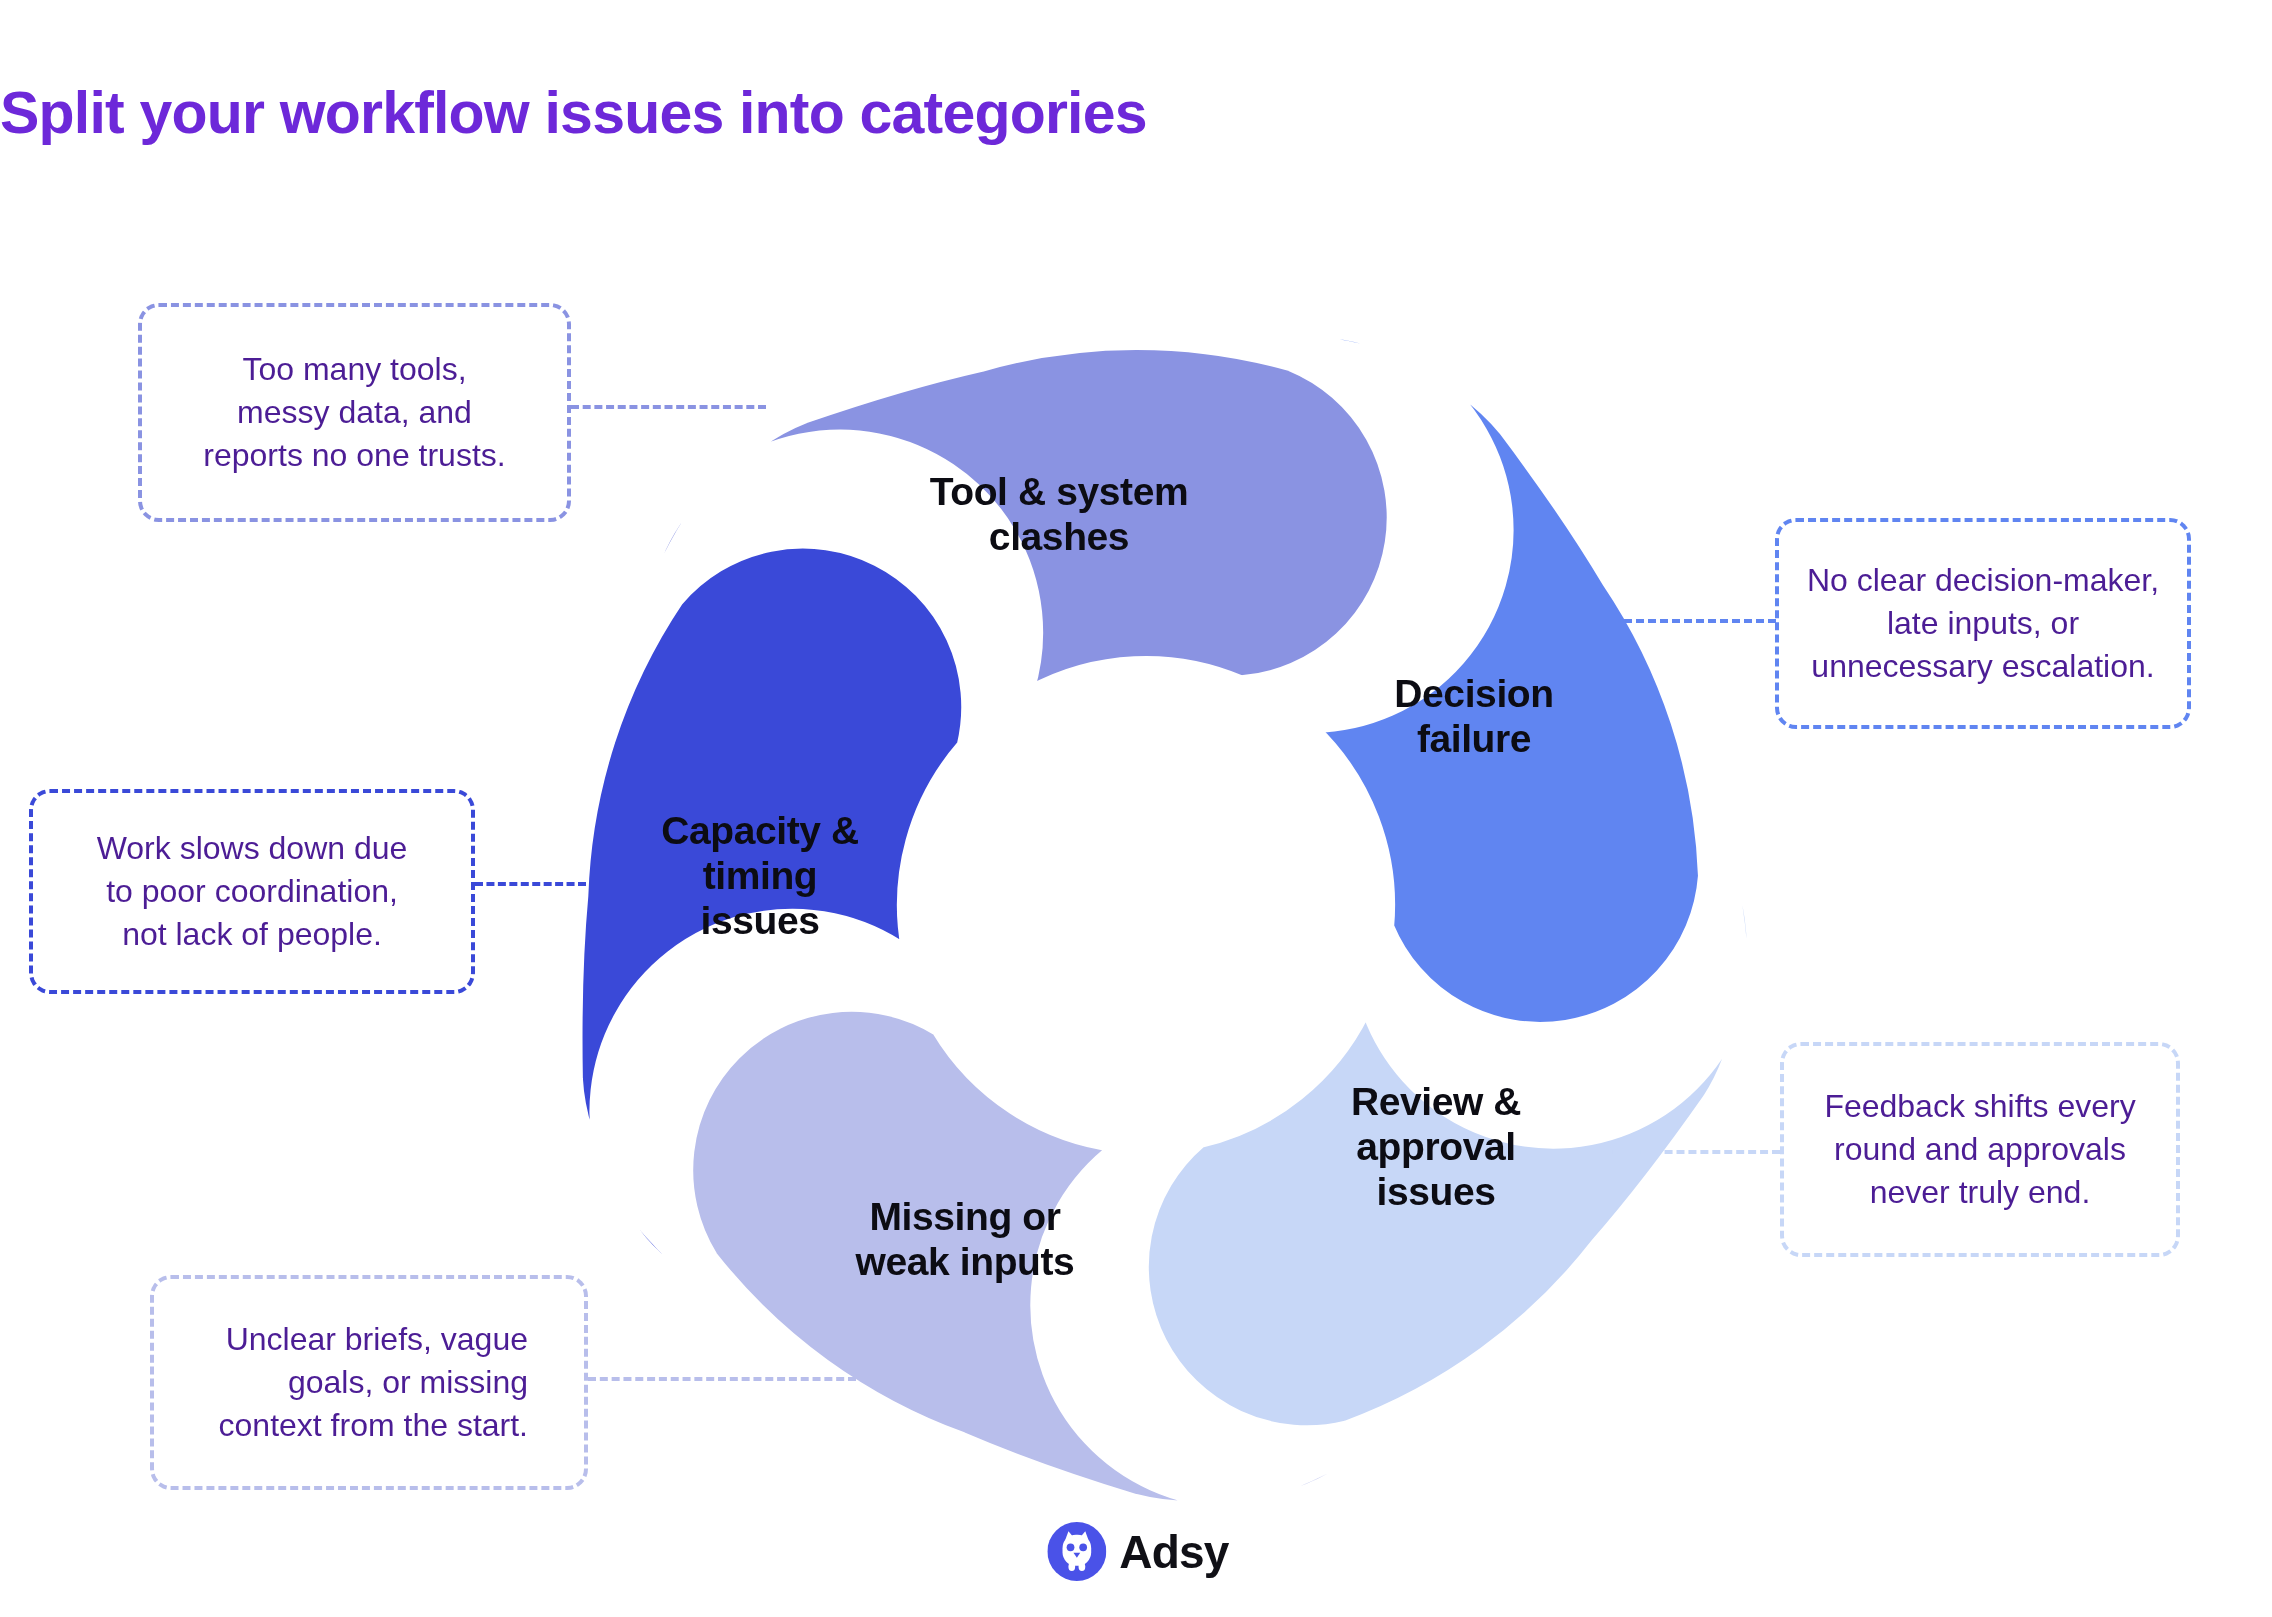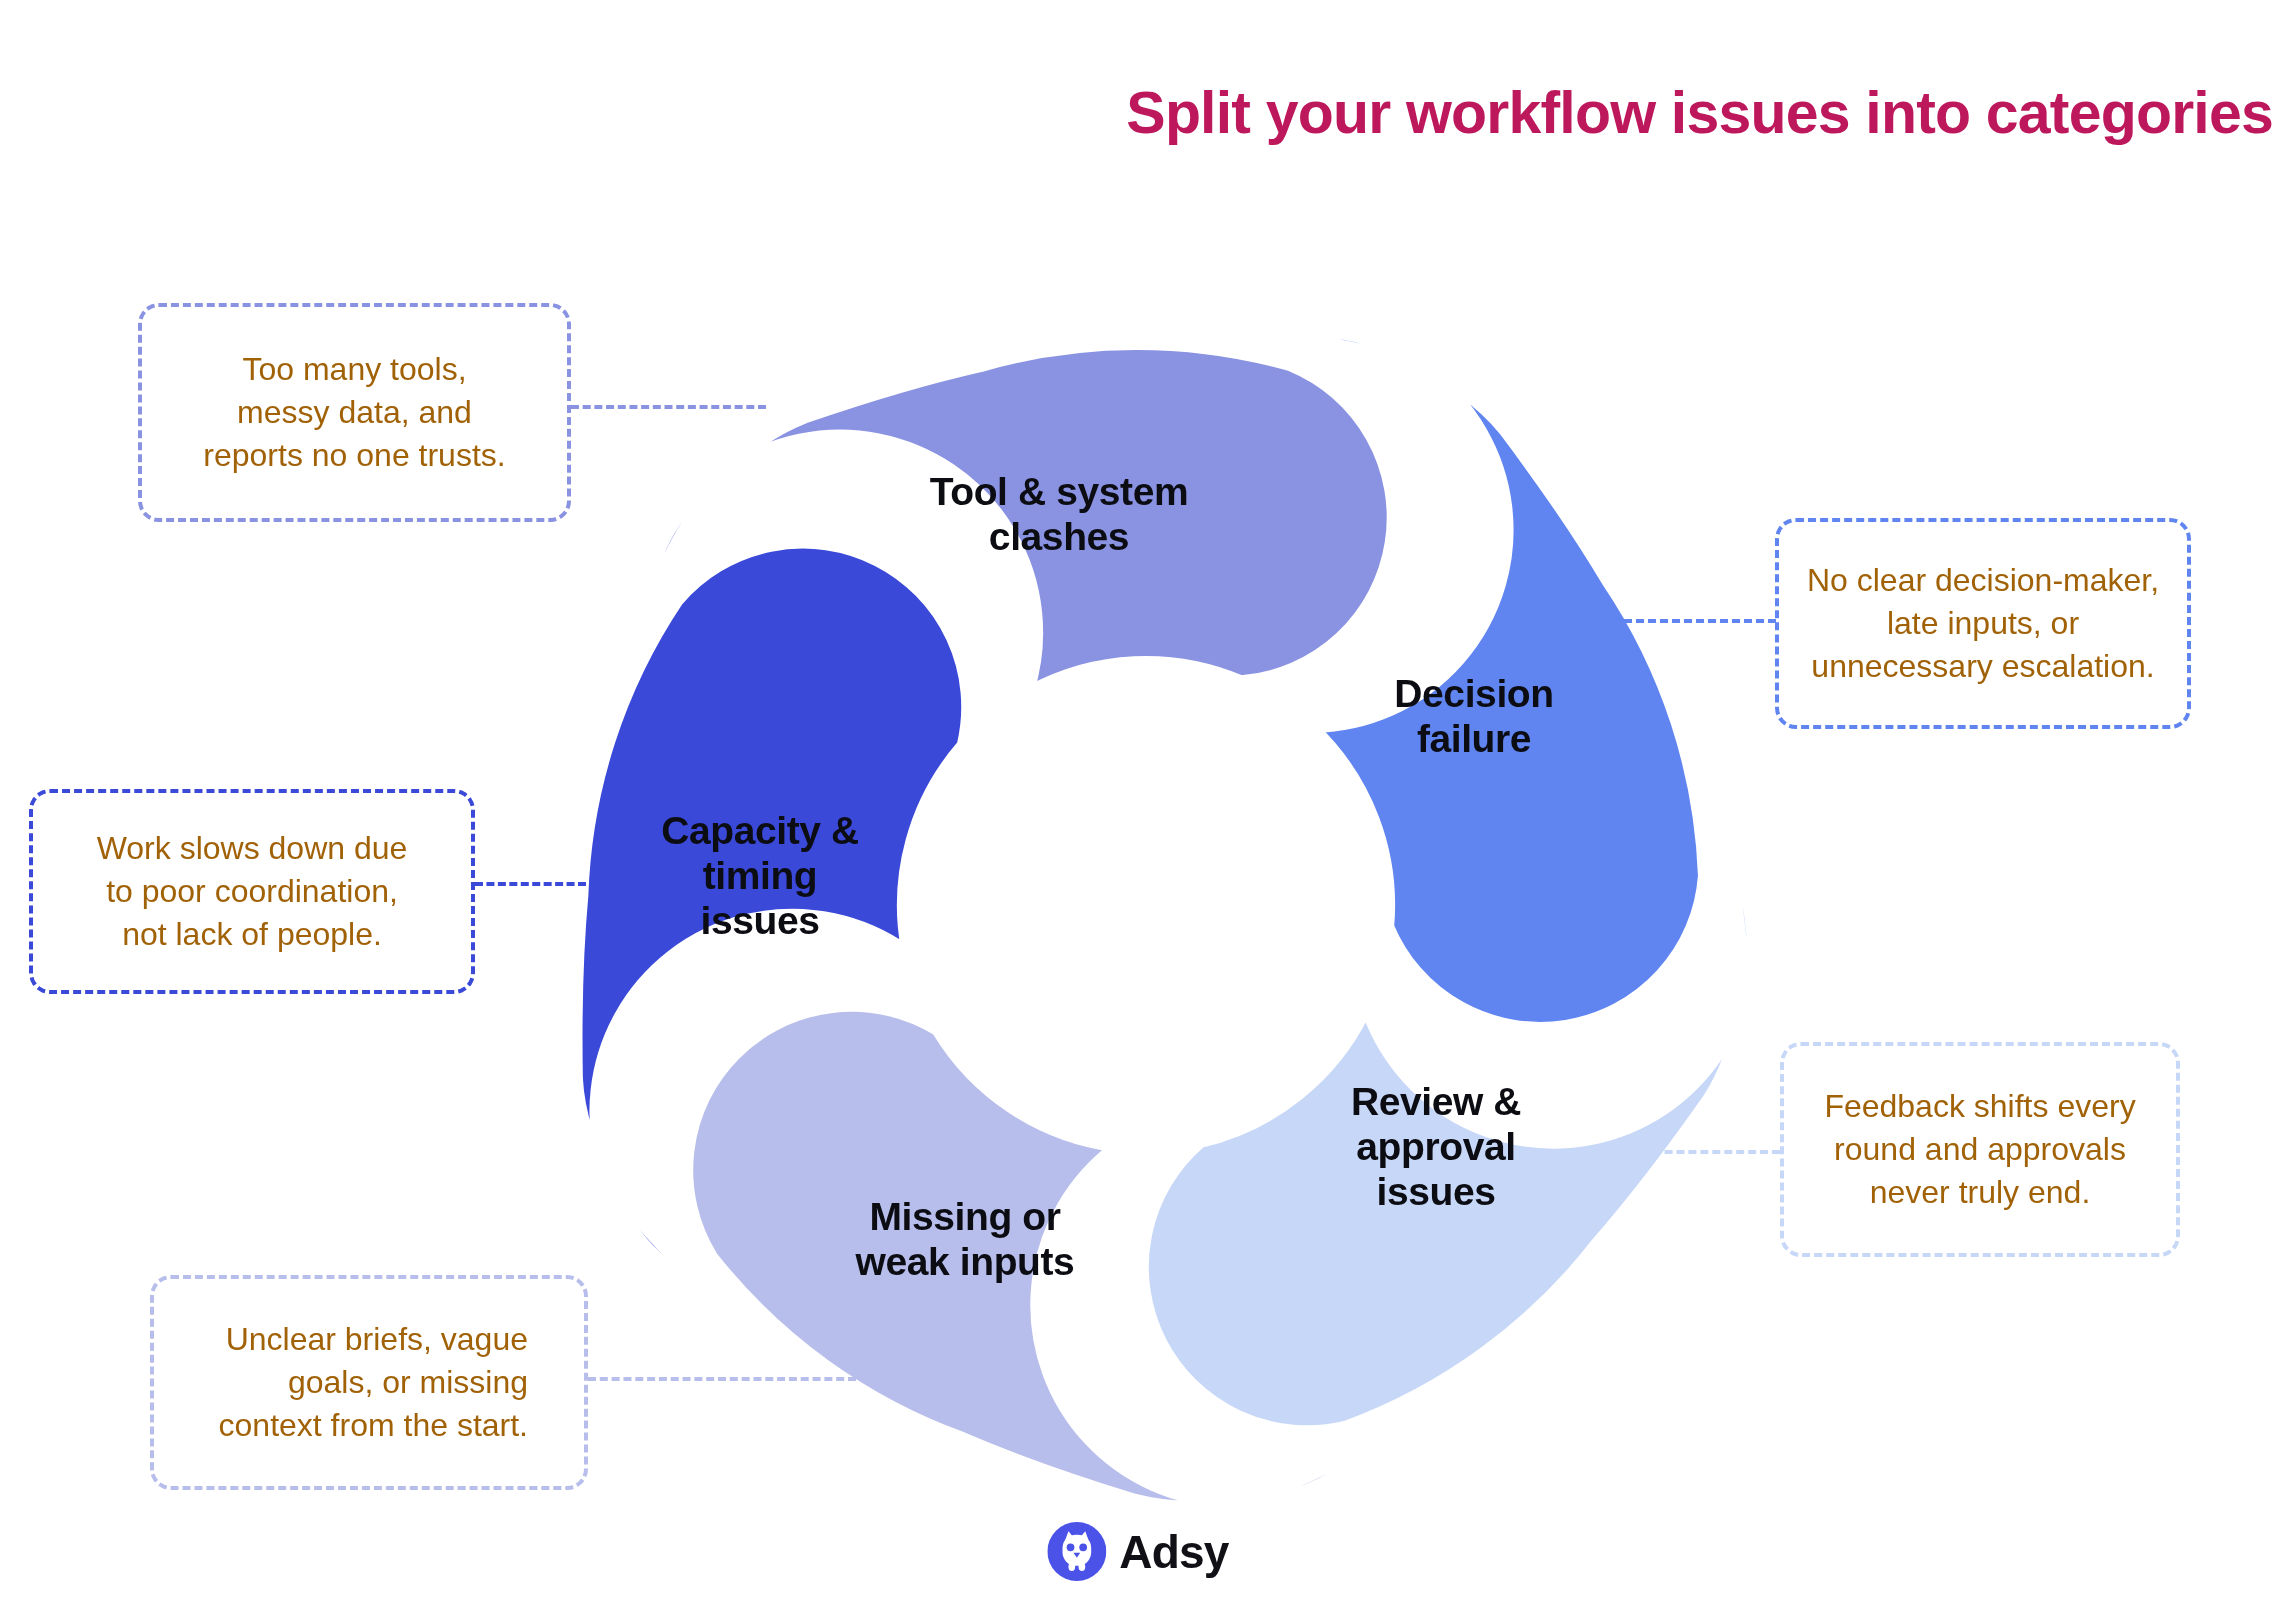--- a/index.html
+++ b/index.html
@@ -1,41 +1,41 @@
 <!DOCTYPE html>
 <html style="font-size:13px"><head>
 <meta charset="utf-8">
 <style>
   html,body{margin:0;padding:0;background:#ffffff;}
   .page{
     position:relative;width:2273px;height:1617px;background:#ffffff;
     font-family:"Liberation Sans","DejaVu Sans",sans-serif;overflow:hidden;
   }
   .title{
-    position:absolute;left:0;top:79px;width:100%;text-align:right;
-    font-size:59px;font-weight:800;color:#be185d;letter-spacing:-0.8px;
+    position:absolute;left:0;top:79px;width:100%;text-align:left;
+    font-size:59px;font-weight:800;color:#6d28d9;letter-spacing:-0.8px;
   }
   
   #ring{position:absolute;left:486px;top:245px;width:1320px;height:1320px;}
   
   .seg-label{
     position:absolute;transform:translate(-50%,-50%);
     font-size:39px;font-weight:800;line-height:1.16;color:#0c0c13;
     text-align:center;letter-spacing:-0.4px;
   }
   .sl0{left:1059px;top:514px;width:344px;}
   .sl1{left:1474px;top:716px;width:246px;}
   .sl2{left:1436px;top:1147px;width:237px;}
   .sl3{left:965px;top:1239px;width:270px;}
   .sl4{left:760px;top:876px;width:229px;}
   
   .callout{
     position:absolute;border:4.1px dashed #8a93e2;border-radius:21px;
     display:flex;align-items:center;justify-content:center;text-align:center;
-    font-size:32px;line-height:43px;color:#a16207;box-sizing:border-box;
+    font-size:32px;line-height:43px;color:#4c1d95;box-sizing:border-box;
   }
   .b0{left:138px;top:303px;width:433px;height:219px;padding:13px 56px;}
   .b1{left:29px;top:789px;width:446px;height:205px;padding:13px 56px;}
   .b2{left:150px;top:1275px;width:438px;height:215px;padding:13px 56px;text-align:right;}
   .b3{left:1775px;top:518px;width:416px;height:211px;padding:13px 21px;}
   .b4{left:1780px;top:1042px;width:400px;height:215px;padding:13px 21px;}
   
   .connector{position:absolute;height:0;border-top:4.1px dashed #8a93e2;}
   .c0{left:571px;top:405px;width:195px;}
   .c1{left:1624px;top:619px;width:152px;}

